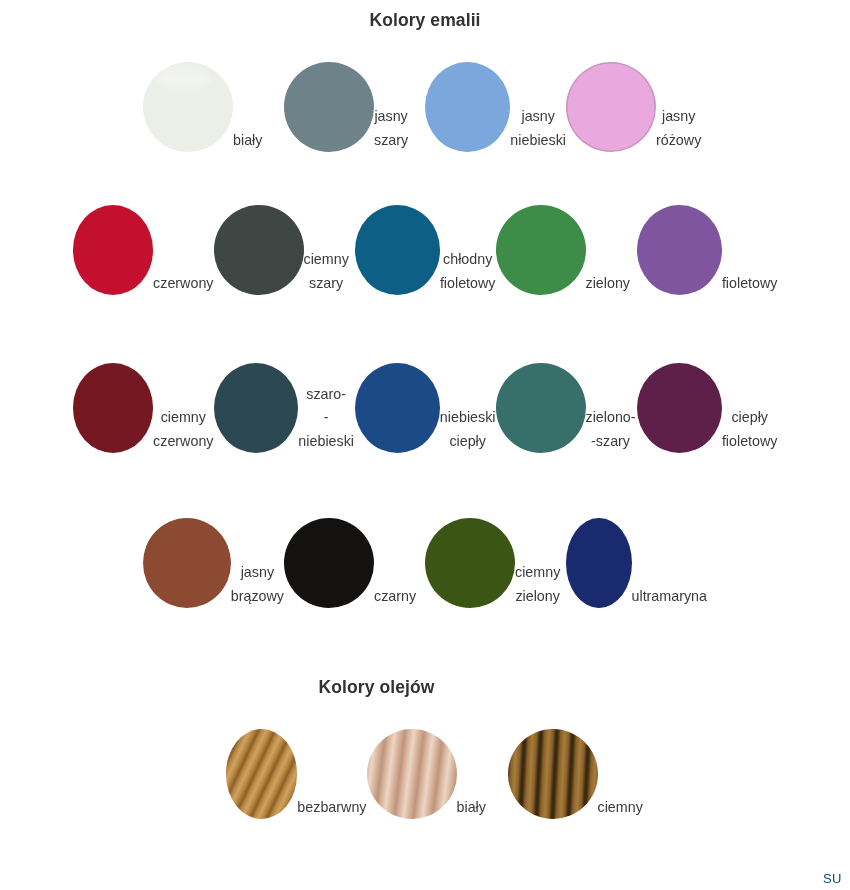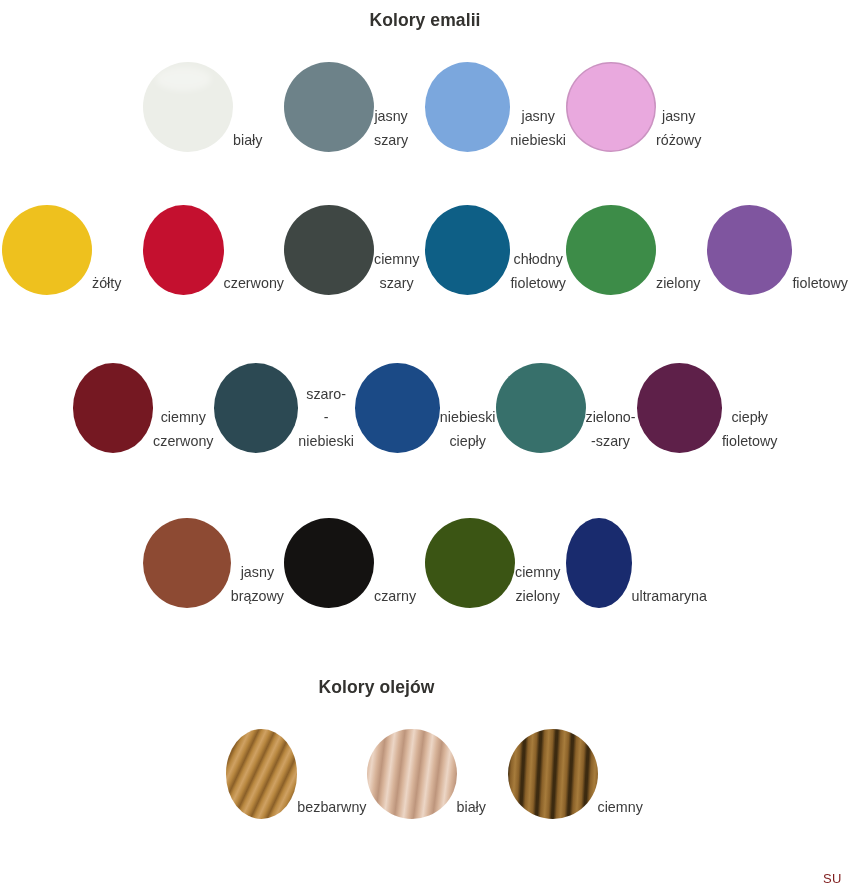--- a/index.html
+++ b/index.html
@@ -78,21 +78,21 @@
   #row-2 { top: 205px; }
   #row-3 { top: 363px; }
   #row-4 { top: 518px; }
   #row-oils { top: 729px; margin-left: 12px; }
 
   .watermark {
     position: absolute;
     right: 8px;
     bottom: 4px;
     font-size: 13px;
-    color: #7f1d1d;
+    color: #0c4a6e;
     letter-spacing: 0.5px;
   }
 </style>
 </head>
 <body>
 
 <div class="section-title" id="title-emalie">Kolory emalii</div>
 
 <div class="swatch-row" id="row-1">
     <div class="swatch-cell">
@@ -110,24 +110,20 @@
 niebieski</div>
     </div>
     <div class="swatch-cell">
       <div class="swatch-disc rim" style="background: rgb(233, 169, 222);"></div>
       <div class="swatch-label">jasny
 różowy</div>
     </div>
   </div>
 <div class="swatch-row" id="row-2">
     <div class="swatch-cell">
-      <div class="swatch-disc" style="background: rgb(238, 193, 30);"></div>
-      <div class="swatch-label">żółty</div>
-    </div>
-    <div class="swatch-cell">
       <div class="swatch-disc" style="background: rgb(196, 16, 47);"></div>
       <div class="swatch-label">czerwony</div>
     </div>
     <div class="swatch-cell">
       <div class="swatch-disc" style="background: rgb(63, 71, 68);"></div>
       <div class="swatch-label">ciemny
 szary</div>
     </div>
     <div class="swatch-cell">
       <div class="swatch-disc" style="background: rgb(14, 95, 134);"></div>

